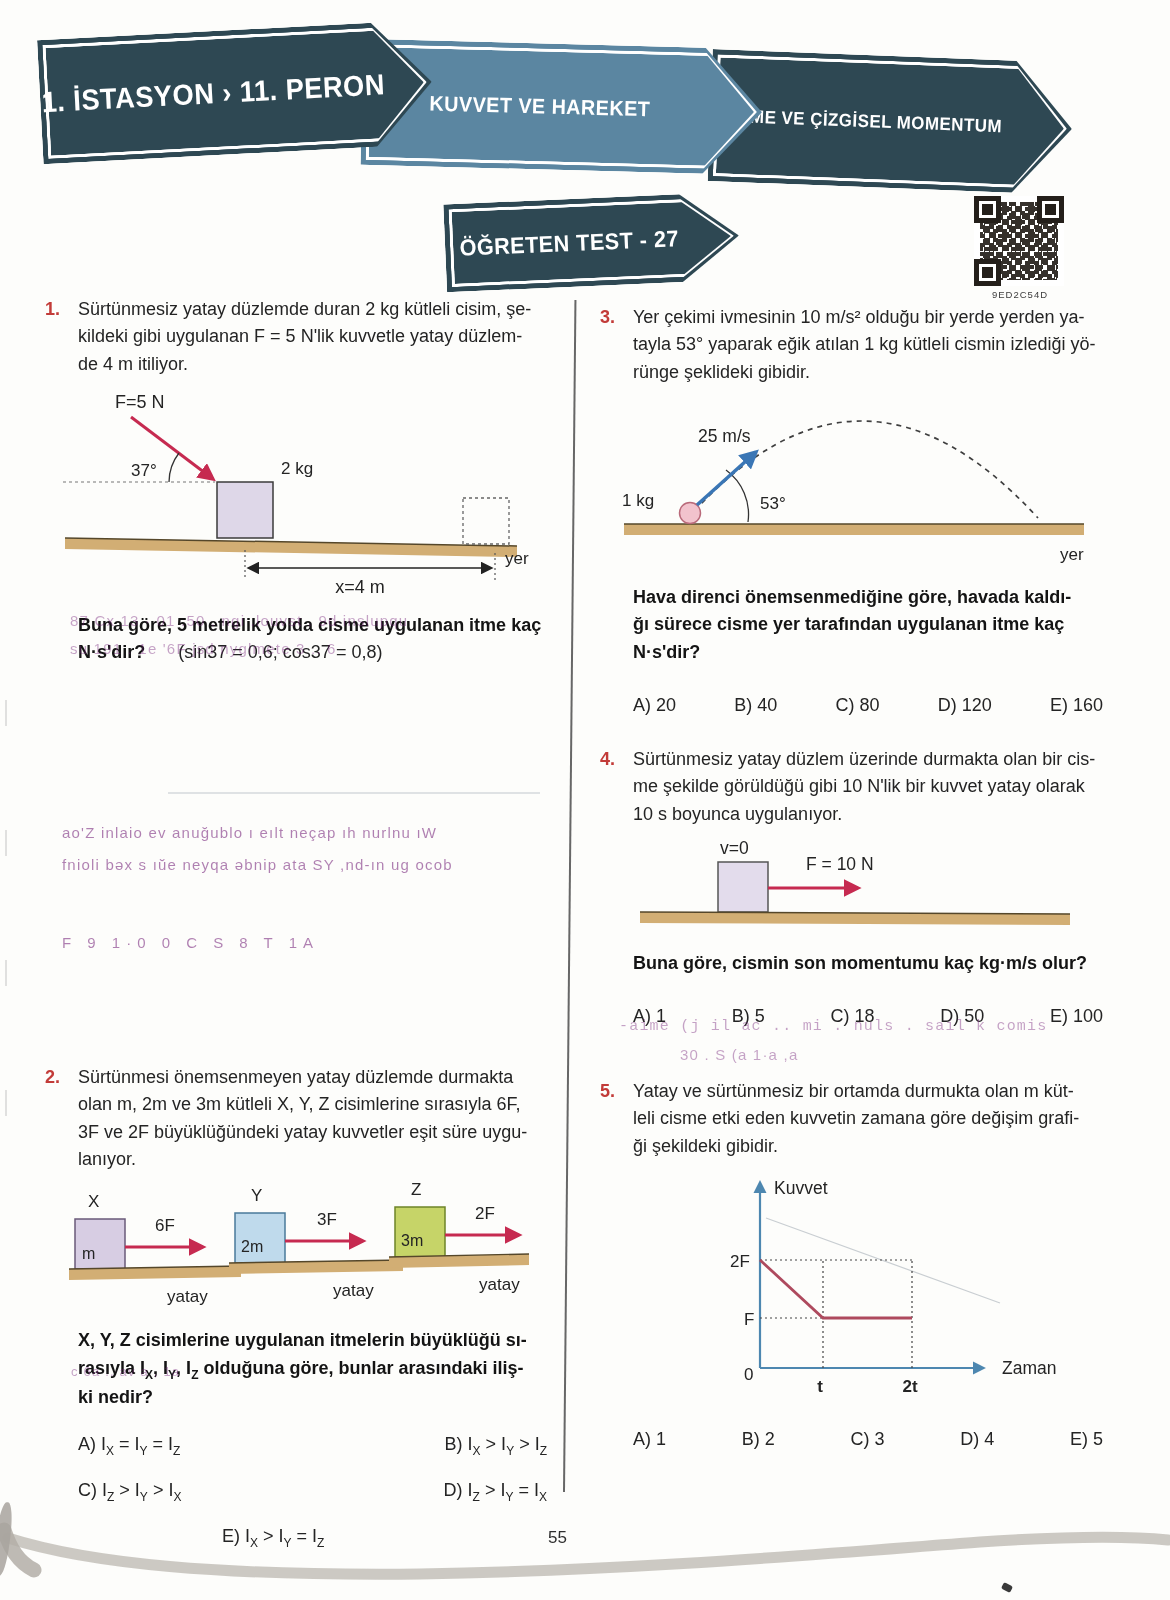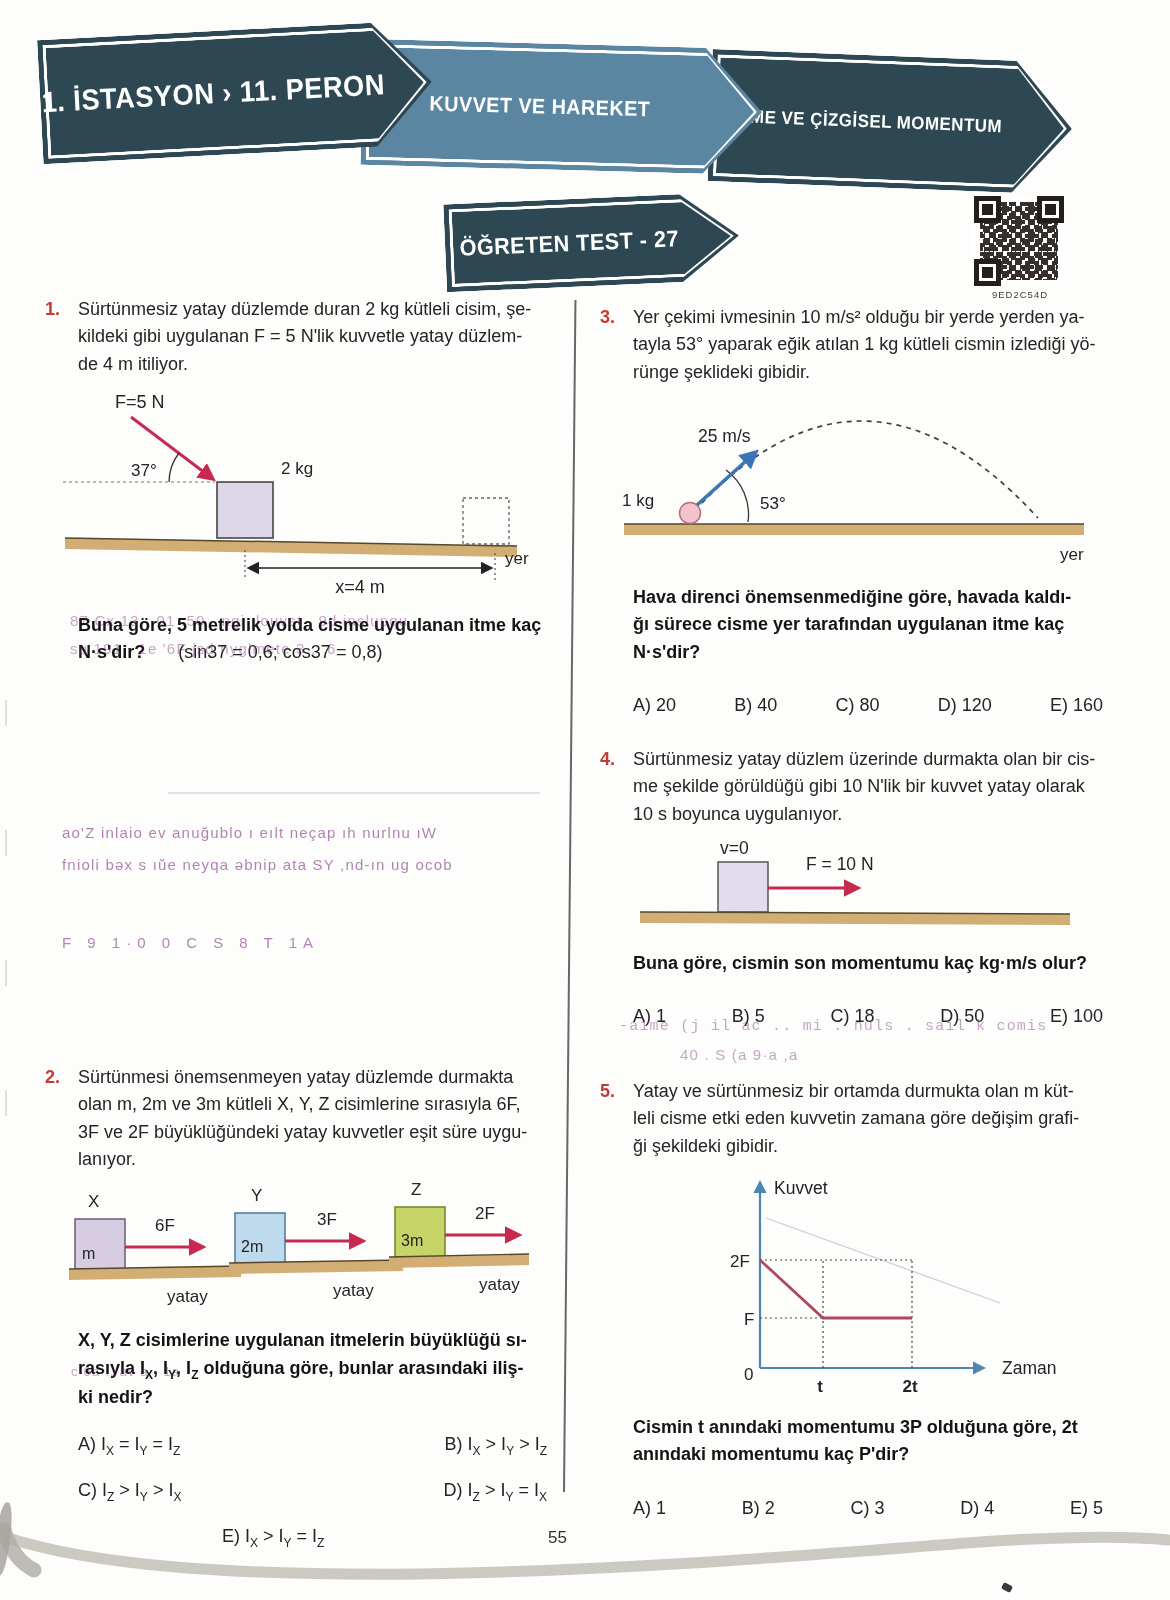--- a/index.html
+++ b/index.html
@@ -291,39 +291,37 @@
       <line x1="100" y1="150" x2="163" y2="150" stroke="#444" stroke-width="1.2" stroke-dasharray="2,3"></line>
       <line x1="163" y1="200" x2="163" y2="92" stroke="#444" stroke-width="1.2" stroke-dasharray="2,3"></line>
       <line x1="252" y1="200" x2="252" y2="92" stroke="#444" stroke-width="1.2" stroke-dasharray="2,3"></line>
       <polyline points="100,92 163,150 252,150" fill="none" stroke="#ae4a5e" stroke-width="2.8"></polyline>
       <text x="70" y="99" font-size="17">2F</text>
       <text x="84" y="157" font-size="17">F</text>
       <text x="84" y="212" font-size="17">0</text>
       <text x="160" y="224" font-size="17" font-weight="bold" text-anchor="middle">t</text>
       <text x="250" y="224" font-size="17" font-weight="bold" text-anchor="middle">2t</text>
     </svg>
-    <p class="q-bold">Cismin t anındaki momentumu 3P olduğuna göre, 2t
-anındaki momentumu kaç P'dir?</p>
     <div class="opts">
       <span>A) 1</span>
       <span>B) 2</span>
       <span>C) 3</span>
       <span>D) 4</span>
       <span>E) 5</span>
     </div>
   </div>
 
   <div class="bleed dim" style="left:70px;top:612px;">87 Cx 13 · 01 .50 . ngi .louvst . 9d inslupqu</div>
   <div class="bleed dim" style="left:70px;top:640px;">su 191 . 1e '6F jsd nyglmete 3 .. 6</div>
   <div class="bleed-line"></div>
   <div class="bleed" style="left:62px;top:824px;">ao'Z inlaio ev anuğublo ı eılt neçap ıh nurlnu ıW</div>
   <div class="bleed" style="left:62px;top:856px;">fnioli bəx s ıŭe neyqa əbnip ata SY ,nd-ın ug ocob</div>
   <div class="bleed" style="left:62px;top:934px;letter-spacing:6px;">F 9      1·0      0 C      S 8      T 1A</div>
   <div class="bleed dim" style="left:619px;top:1018px;font-family:Liberation Mono, monospace;">-aime (j il ac .. mi . nuls . sail k comis</div>
-  <div class="bleed dim" style="left:680px;top:1046px;">40 . S (a 9·a  ,a</div>
+  <div class="bleed dim" style="left:680px;top:1046px;">30 . S (a 1·a  ,a</div>
   <div class="bleed dim" style="left:60px;top:1364px;font-size:13px;margin-left:11px;">c 6a .. av a , 1a</div>
 
   <div class="edge-tick" style="top:700px;"></div>
   <div class="edge-tick" style="top:830px;"></div>
   <div class="edge-tick" style="top:960px;"></div>
   <div class="edge-tick" style="top:1090px;"></div>
 
   <div class="page-num">55</div>
 
   <svg class="footer-art" width="1170" height="88" viewBox="0 0 1170 88">

